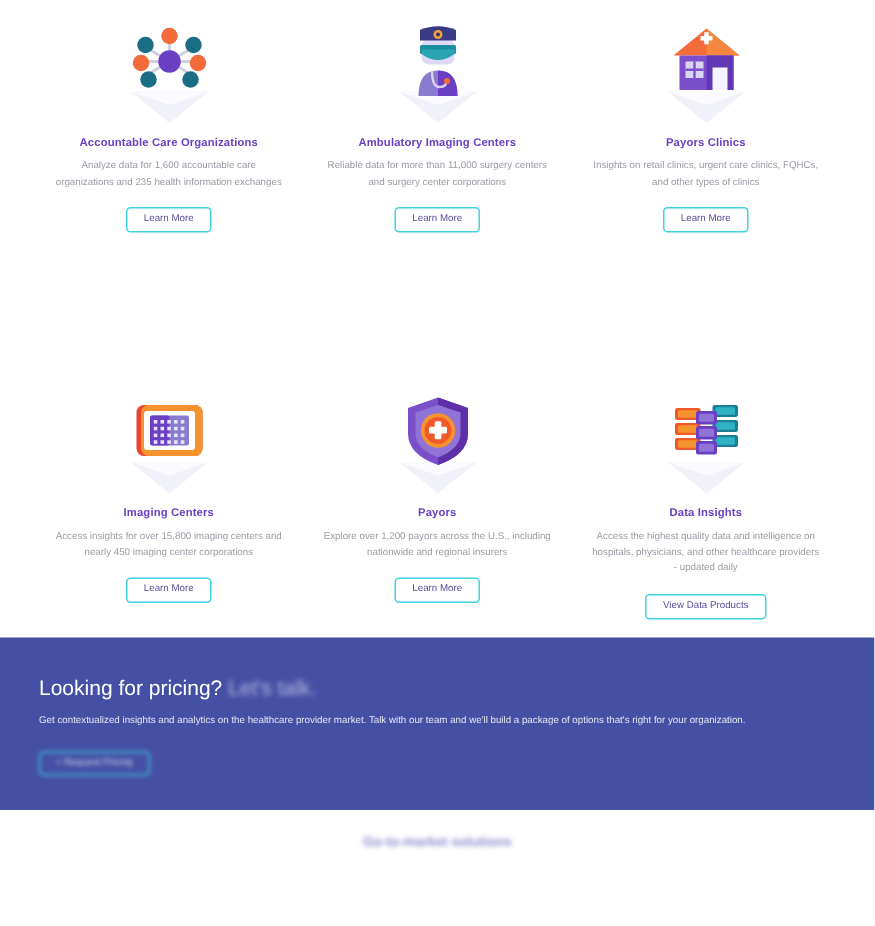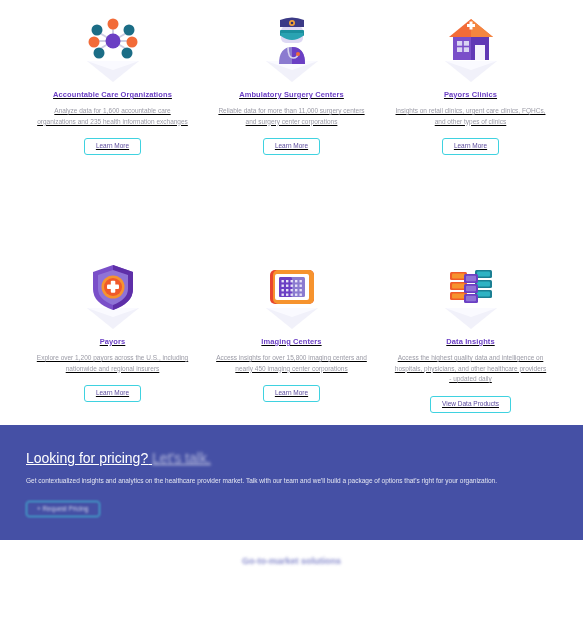--- a/index.html
+++ b/index.html
@@ -14,21 +14,20 @@
     overflow: hidden;
     position: relative;
   }
 
   
   .card-grid {
     display: grid;
     grid-template-columns: repeat(3, 1fr);
     padding: 0 23px;
     box-sizing: border-box;
-    text-decoration: underline;
   }
   .row-1 { padding-top: 14px; }
   .row-2 { padding-top: 18px; }
 
   .card {
     display: flex;
     flex-direction: column;
     align-items: center;
     text-align: center;
     padding: 0 12px;
@@ -99,21 +98,20 @@
     box-sizing: border-box;
     padding: 26px 26px 0 26px;
   }
   .cta-heading {
     font-size: 14px;
     color: #ffffff;
     font-weight: normal;
     margin: 0 0 11px 0;
     line-height: 1;
     white-space: nowrap;
-    text-decoration: underline;
   }
   .cta-heading-accent {
     color: #c8cbe6;
     filter: blur(1.7px);
     opacity: 0.85;
   }
   .cta-sub {
     font-size: 6.5px;
     color: #e4e6f2;
     line-height: 1.5;
@@ -202,21 +200,21 @@
         <rect x="15" y="10" width="22" height="17" rx="5" fill="#ded9f4"></rect>
         <path d="M14 4 Q26 -1 38 4 L38 11 L14 11 Z" fill="#3b3a86"></path>
         <circle cx="26" cy="7" r="3" fill="#f2a23a"></circle>
         <circle cx="26" cy="7" r="1.3" fill="#2f2e6e"></circle>
         <rect x="14" y="14" width="24" height="6" rx="1" fill="#1b8f9e"></rect>
         <path d="M15 20 Q26 28 37 20 L37 17 L15 17 Z" fill="#2aa3b2"></path>
         <path d="M22 31 Q22 42 27 42 Q32 42 32 37" stroke="#d8d4ef" stroke-width="1.6" fill="none"></path>
         <circle cx="32" cy="38" r="2" fill="#f26b38"></circle>
       </svg>
     </div>
-    <div class="card-title">Ambulatory Surgery Centers</div>
+    <div class="card-title">Ambulatory Imaging Centers</div>
     <div class="card-desc">Reliable data for more than 11,000 surgery centers and surgery center corporations</div>
     <button class="btn-outline">Learn More</button>
   </div>
 
   <div class="card">
     <div class="icon-wrap">
       <svg class="pedestal" viewBox="0 0 58 26">
         <path d="M3 3 L55 3 L29 24 Z" fill="#f1f1fa"></path>
         <path d="M3 3 L55 3 L29 12 Z" fill="#fafaff"></path>
       </svg>
@@ -233,41 +231,20 @@
         <rect x="30" y="29" width="10" height="15" fill="#f4f2fc"></rect>
       </svg>
     </div>
     <div class="card-title">Payors Clinics</div>
     <div class="card-desc">Insights on retail clinics, urgent care clinics, FQHCs, and other types of clinics</div>
     <button class="btn-outline">Learn More</button>
   </div>
 </div>
 
 <div class="card-grid row-2" style="margin-top:88px;">
-
-  <div class="card">
-    <div class="icon-wrap">
-      <svg class="pedestal" viewBox="0 0 58 26">
-        <path d="M3 3 L55 3 L29 24 Z" fill="#f1f1fa"></path>
-        <path d="M3 3 L55 3 L29 12 Z" fill="#fafaff"></path>
-      </svg>
-      <svg class="icon-art" viewBox="0 0 52 50">
-        <path d="M26 2 L46 9 L46 26 Q46 40 26 47 Q6 40 6 26 L6 9 Z" fill="#7a4fc9"></path>
-        <path d="M26 2 L46 9 L46 26 Q46 40 26 47 Z" fill="#5e2fa8"></path>
-        <path d="M26 7 L41 12 L41 26 Q41 36 26 42 Q11 36 11 26 L11 12 Z" fill="#8f73d6"></path>
-        <circle cx="26" cy="24" r="11.5" fill="#f6932e"></circle>
-        <circle cx="26" cy="24" r="9" fill="#f05a2b"></circle>
-        <rect x="20" y="21.5" width="12" height="4.5" rx="1" fill="#ffffff"></rect>
-        <rect x="23.8" y="17.8" width="4.5" height="12" rx="1" fill="#ffffff"></rect>
-      </svg>
-    </div>
-    <div class="card-title">Payors</div>
-    <div class="card-desc">Explore over 1,200 payors across the U.S., including nationwide and regional insurers</div>
-    <button class="btn-outline">Learn More</button>
-  </div>
 
   <div class="card">
     <div class="icon-wrap">
       <svg class="pedestal" viewBox="0 0 58 26">
         <path d="M3 3 L55 3 L29 24 Z" fill="#f1f1fa"></path>
         <path d="M3 3 L55 3 L29 12 Z" fill="#fafaff"></path>
       </svg>
       <svg class="icon-art" viewBox="0 0 52 50">
         <rect x="4" y="7" width="44" height="34" rx="5" fill="#e8452f"></rect>
         <rect x="7" y="7" width="41" height="34" rx="5" fill="#f6932e"></rect>
@@ -303,20 +280,41 @@
     <button class="btn-outline">Learn More</button>
   </div>
 
   <div class="card">
     <div class="icon-wrap">
       <svg class="pedestal" viewBox="0 0 58 26">
         <path d="M3 3 L55 3 L29 24 Z" fill="#f1f1fa"></path>
         <path d="M3 3 L55 3 L29 12 Z" fill="#fafaff"></path>
       </svg>
       <svg class="icon-art" viewBox="0 0 52 50">
+        <path d="M26 2 L46 9 L46 26 Q46 40 26 47 Q6 40 6 26 L6 9 Z" fill="#7a4fc9"></path>
+        <path d="M26 2 L46 9 L46 26 Q46 40 26 47 Z" fill="#5e2fa8"></path>
+        <path d="M26 7 L41 12 L41 26 Q41 36 26 42 Q11 36 11 26 L11 12 Z" fill="#8f73d6"></path>
+        <circle cx="26" cy="24" r="11.5" fill="#f6932e"></circle>
+        <circle cx="26" cy="24" r="9" fill="#f05a2b"></circle>
+        <rect x="20" y="21.5" width="12" height="4.5" rx="1" fill="#ffffff"></rect>
+        <rect x="23.8" y="17.8" width="4.5" height="12" rx="1" fill="#ffffff"></rect>
+      </svg>
+    </div>
+    <div class="card-title">Payors</div>
+    <div class="card-desc">Explore over 1,200 payors across the U.S., including nationwide and regional insurers</div>
+    <button class="btn-outline">Learn More</button>
+  </div>
+
+  <div class="card">
+    <div class="icon-wrap">
+      <svg class="pedestal" viewBox="0 0 58 26">
+        <path d="M3 3 L55 3 L29 24 Z" fill="#f1f1fa"></path>
+        <path d="M3 3 L55 3 L29 12 Z" fill="#fafaff"></path>
+      </svg>
+      <svg class="icon-art" viewBox="0 0 52 50">
         <g>
           <rect x="5" y="9" width="17" height="8" rx="1.5" fill="#f05a2b"></rect>
           <rect x="5" y="19" width="17" height="8" rx="1.5" fill="#f05a2b"></rect>
           <rect x="5" y="29" width="17" height="8" rx="1.5" fill="#f05a2b"></rect>
           <rect x="7" y="10.5" width="13" height="5" rx="1" fill="#f6932e"></rect>
           <rect x="7" y="20.5" width="13" height="5" rx="1" fill="#f6932e"></rect>
           <rect x="7" y="30.5" width="13" height="5" rx="1" fill="#f6932e"></rect>
         </g>
         <g>
           <rect x="30" y="7" width="17" height="8" rx="1.5" fill="#1b7f93"></rect>

